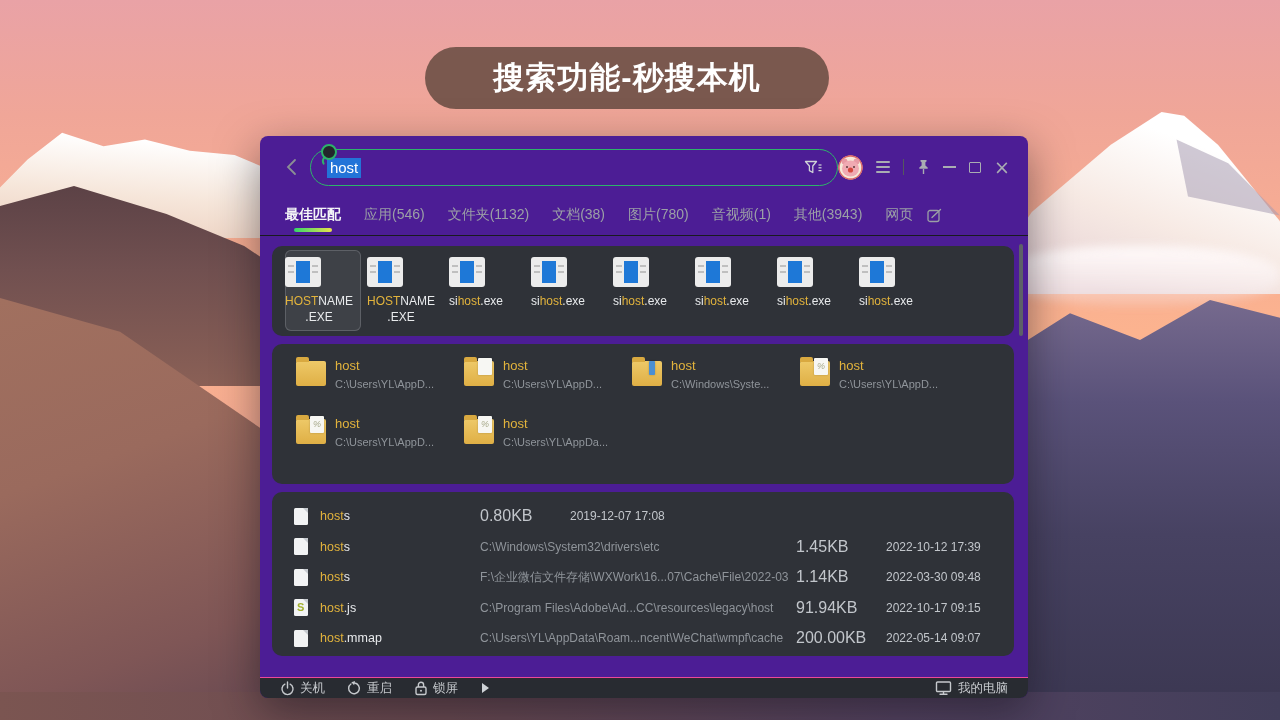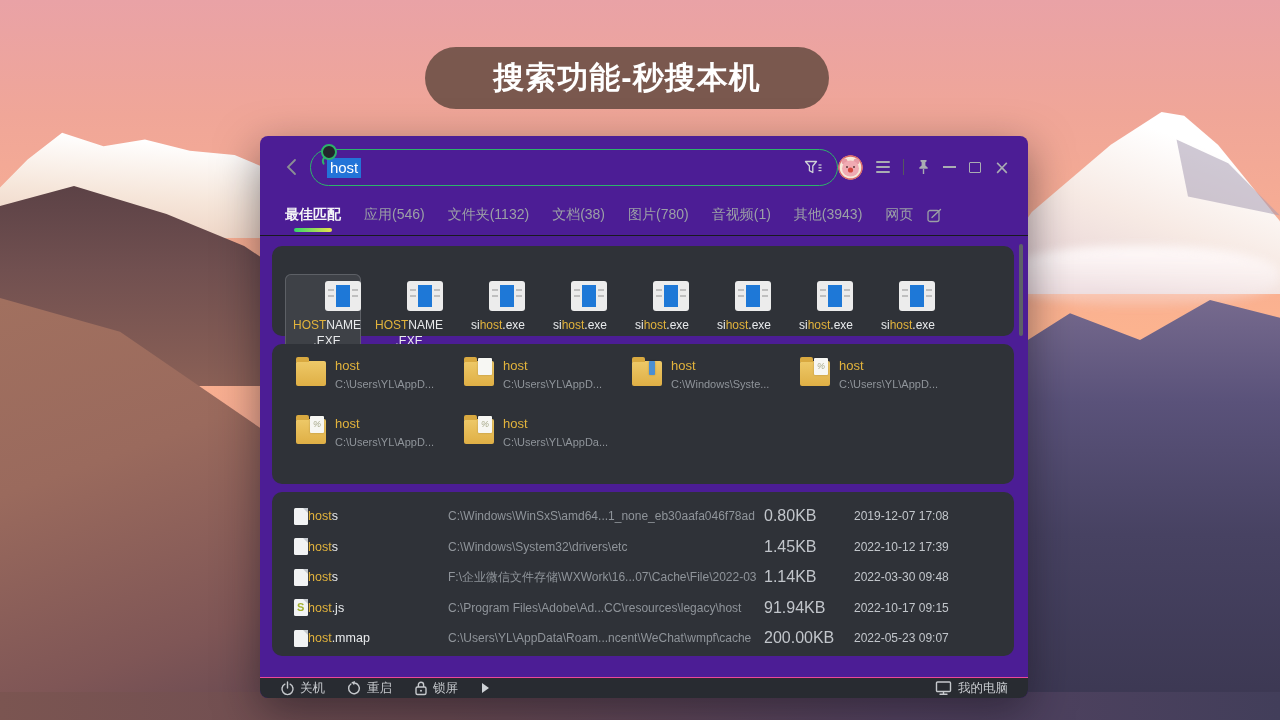--- a/index.html
+++ b/index.html
@@ -71,21 +71,21 @@
     background:linear-gradient(90deg,#35d46a,#e8e34b); }
   .edit-ic { margin-left:14px; margin-bottom:10px; cursor:pointer; display:flex; }
 
   
   .content { padding:10px 14px 0 12px; display:flex; flex-direction:column; gap:8px; }
   .card { background:#2f3238; border-radius:10px; }
 
   
   .apps { height:90px; display:flex; align-items:flex-start; padding:4px 8px 0 13px; gap:6px; }
   .app-item { width:76px; min-height:81px; border-radius:6px; display:flex; flex-direction:column;
-    align-items:flex-end; padding-top:7px; cursor:pointer;margin-top:24px; }
+    align-items:flex-start; padding-top:7px; cursor:pointer; }
   .app-item.selected { background:#3e4147; box-shadow:inset 0 0 0 1px #5d6066; }
   .app-icon { position:relative; width:36px; height:30px; background:#ececec; border-radius:3px; margin-bottom:7px; }
   .app-icon .blue { position:absolute; left:11px; top:4px; width:14px; height:22px; background:#1e78d7; }
   .app-icon::before, .app-icon::after { content:""; position:absolute; top:8px; width:6px; height:10px;
     background:repeating-linear-gradient(180deg,#bfbfbf 0 2px,transparent 2px 6px); }
   .app-icon::before { left:3px; } .app-icon::after { right:3px; }
   .app-label { font-size:12px; line-height:1.3; text-align:center; color:#e8eaec; }
   .app-label .l2 { display:block; }
   .y { color:#e2b33c; }
 
@@ -108,21 +108,21 @@
   .fpath { font-size:11px; color:#8f949a; white-space:nowrap; }
 
   
   .files { height:164px; padding:9px 10px 0 22px; display:flex; flex-direction:column; }
   .file-row { height:30.5px; display:flex; align-items:center; cursor:pointer; }
   .doc-icon { position:relative; width:14px; height:17px; background:#f2f3f4; border-radius:1.5px; flex:0 0 auto; }
   .doc-icon::before { content:""; position:absolute; right:0; top:0; border-style:solid;
     border-width:0 5px 5px 0; border-color:transparent #c5c9ce transparent transparent; }
   .doc-icon.js::after { content:"S"; position:absolute; left:3px; top:2px; font-size:11px; font-weight:bold;
     color:#a3b02e; }
-  .file-row .fname { font-size:12.5px; margin:0 0 0 0; width:140px; }
+  .file-row .fname { font-size:12.5px; margin:0 0 0 12px; width:160px; }
   .file-row .fpath { font-size:12px; width:316px; }
   .fsize { font-size:16px; color:#c2c6cb; width:90px; }
   .fdate { font-size:12px; color:#c2c6cb; }
 
   .scrollthumb { position:absolute; right:5px; top:108px; width:4px; height:92px; background:#5d6167;
     border-radius:2px; cursor:pointer; }
 
   
   .footer { position:absolute; left:0; right:0; bottom:0; height:21px; background:#282b31;
     border-top:1px solid #ec4899; border-radius:0 0 8px 8px; display:flex; align-items:center;
@@ -386,21 +386,20 @@
             <div class="fpath">C:\Users\YL\AppDa...</div>
           </div>
         </div>
       </div>
 
     <div class="card files">
 
         <div class="file-row">
           <span class="doc-icon doc"></span>
           <div class="fname"><span class="y">host</span><span>s</span></div>
-          <div class="fpath">C:\Windows\WinSxS\amd64...1_none_eb30aafa046f78ad</div>
           <div class="fsize">0.80KB</div>
           <div class="fdate">2019-12-07 17:08</div>
         </div>
 
         <div class="file-row">
           <span class="doc-icon doc"></span>
           <div class="fname"><span class="y">host</span><span>s</span></div>
           <div class="fpath">C:\Windows\System32\drivers\etc</div>
           <div class="fsize">1.45KB</div>
           <div class="fdate">2022-10-12 17:39</div>
@@ -420,21 +419,21 @@
           <div class="fpath">C:\Program Files\Adobe\Ad...CC\resources\legacy\host</div>
           <div class="fsize">91.94KB</div>
           <div class="fdate">2022-10-17 09:15</div>
         </div>
 
         <div class="file-row">
           <span class="doc-icon doc"></span>
           <div class="fname"><span class="y">host</span><span>.mmap</span></div>
           <div class="fpath">C:\Users\YL\AppData\Roam...ncent\WeChat\wmpf\cache</div>
           <div class="fsize">200.00KB</div>
-          <div class="fdate">2022-05-23 09:07</div>
+          <div class="fdate">2022-05-14 09:07</div>
         </div>
       </div>
 
   </div>
 
   <div class="scrollthumb"></div>
 
   <div class="footer">
     <span class="f-act">
       <svg width="15" height="15" viewBox="0 0 16 16">

